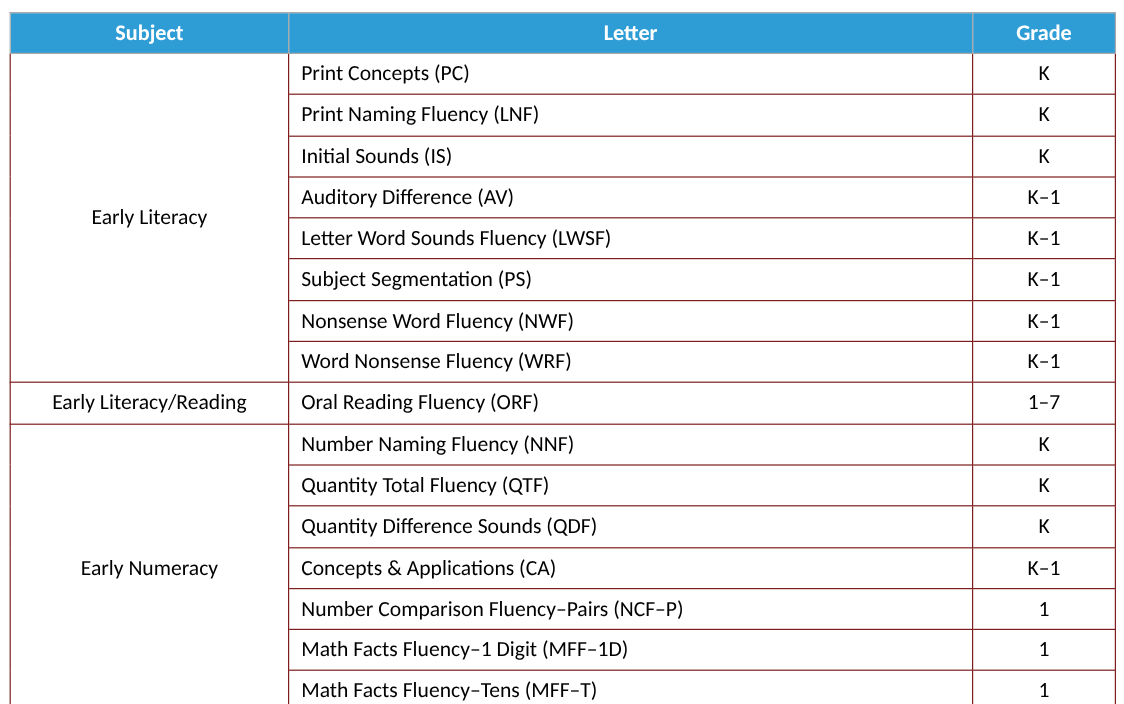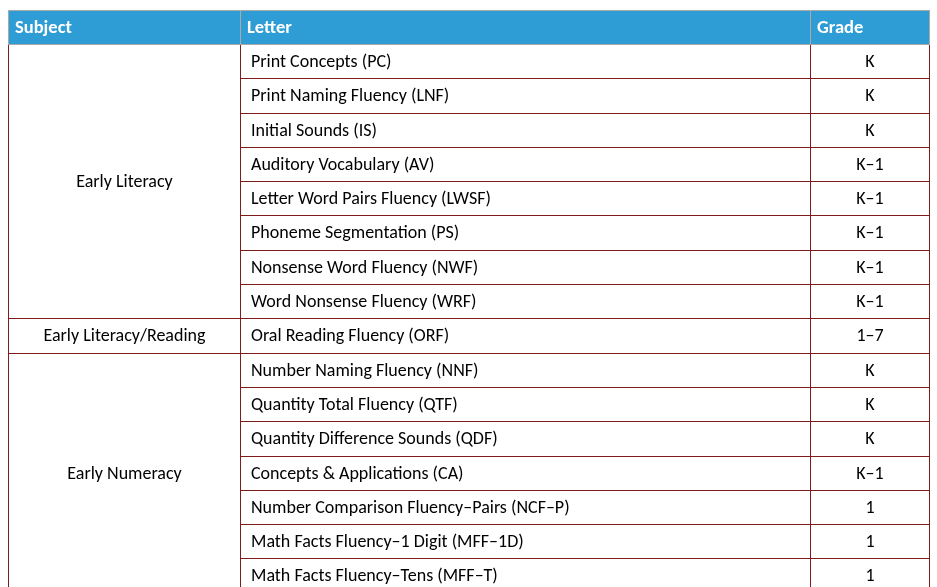--- a/index.html
+++ b/index.html
@@ -21,21 +21,21 @@
     table-layout: fixed;
   }
   col.subject { width: 232px; }
   col.measure { width: 570px; }
   col.grade   { width: 119px; }
 
   th {
     background: #2e9dd6;
     color: #fff;
     font-weight: 700;
-    text-align: left;
+    text-align: center;
     padding: 4px 6px 6px 6px;
     border: 1px solid #a9a9a9;
     font-size: 18.5px;
   }
   td {
     border: 1px solid #7f1d1d;
     padding: 4px 6px 5px 10px;
     vertical-align: middle;
     line-height: 1.35;
   }
@@ -76,29 +76,29 @@
         </tr>
         <tr>
           <td>Print Naming Fluency (LNF)</td>
           <td class="grade-cell">K</td>
         </tr>
         <tr>
           <td>Initial Sounds (IS)</td>
           <td class="grade-cell">K</td>
         </tr>
         <tr>
-          <td>Auditory Vocabulary (AV)</td>
+          <td>Auditory Difference (AV)</td>
           <td class="grade-cell">K–1</td>
         </tr>
         <tr>
-          <td>Letter Word Pairs Fluency (LWSF)</td>
+          <td>Letter Word Sounds Fluency (LWSF)</td>
           <td class="grade-cell">K–1</td>
         </tr>
         <tr>
-          <td>Phoneme Segmentation (PS)</td>
+          <td>Subject Segmentation (PS)</td>
           <td class="grade-cell">K–1</td>
         </tr>
         <tr>
           <td>Nonsense Word Fluency (NWF)</td>
           <td class="grade-cell">K–1</td>
         </tr>
         <tr>
           <td>Word Nonsense Fluency (WRF)</td>
           <td class="grade-cell">K–1</td>
         </tr>

